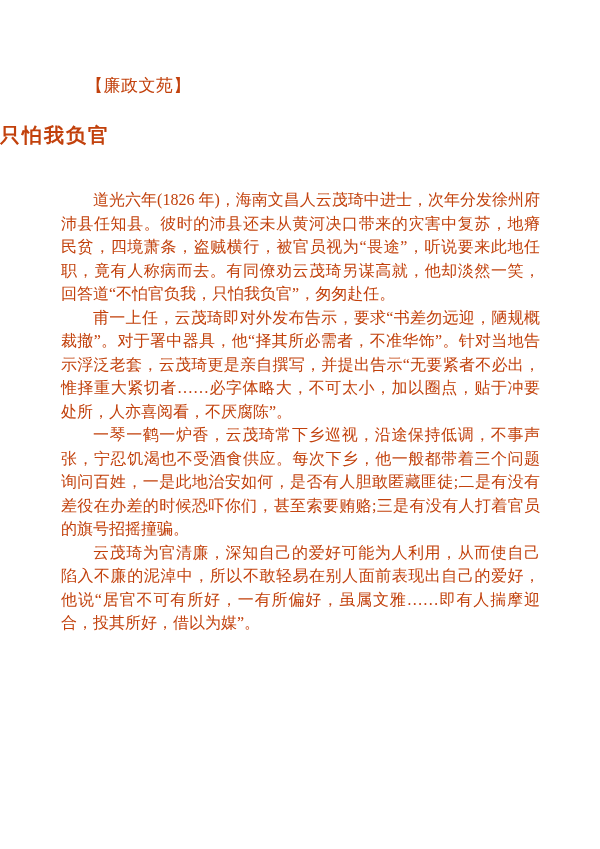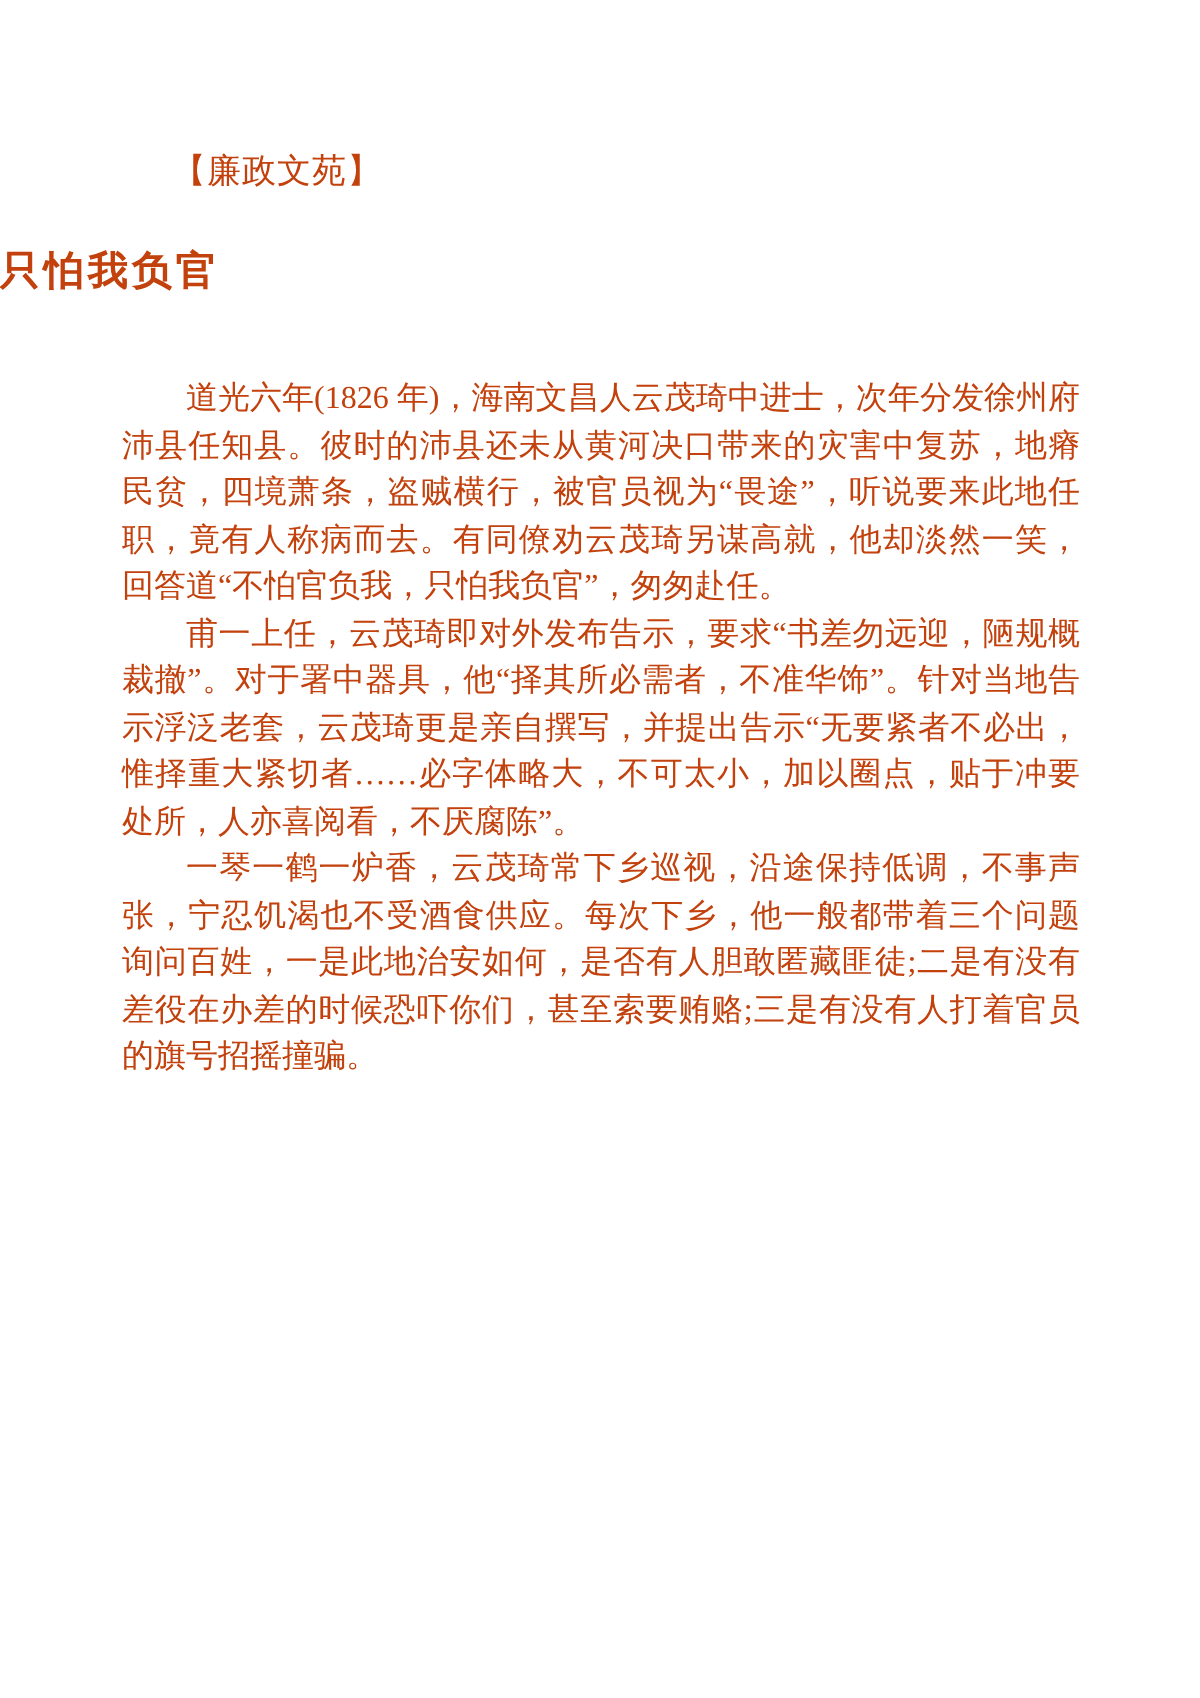--- a/index.html
+++ b/index.html
@@ -65,16 +65,17 @@
 
 <div class="page">
   <div class="section-header">【廉政文苑】</div>
 
   <h1 class="doc-title">只怕我负官</h1>
 
   <div class="content">
       <p>道光六年(1826 年)，海南文昌人云茂琦中进士，次年分发徐州府沛县任知县。彼时的沛县还未从黄河决口带来的灾害中复苏，地瘠民贫，四境萧条，盗贼横行，被官员视为“畏途”，听说要来此地任职，竟有人称病而去。有同僚劝云茂琦另谋高就，他却淡然一笑，回答道“不怕官负我，只怕我负官”，匆匆赴任。</p>
       <p>甫一上任，云茂琦即对外发布告示，要求“书差勿远迎，陋规概裁撤”。对于署中器具，他“择其所必需者，不准华饰”。针对当地告示浮泛老套，云茂琦更是亲自撰写，并提出告示“无要紧者不必出，惟择重大紧切者……必字体略大，不可太小，加以圈点，贴于冲要处所，人亦喜阅看，不厌腐陈”。</p>
       <p>一琴一鹤一炉香，云茂琦常下乡巡视，沿途保持低调，不事声张，宁忍饥渴也不受酒食供应。每次下乡，他一般都带着三个问题询问百姓，一是此地治安如何，是否有人胆敢匿藏匪徒;二是有没有差役在办差的时候恐吓你们，甚至索要贿赂;三是有没有人打着官员的旗号招摇撞骗。</p>
+      <p>云茂琦为官清廉，深知自己的爱好可能为人利用，从而使自己陷入不廉的泥淖中，所以不敢轻易在别人面前表现出自己的爱好，他说“居官不可有所好，一有所偏好，虽属文雅……即有人揣摩迎合，投其所好，借以为媒”。</p>
     </div>
 
   <div class="page-number">- 6 -</div>
 </div>
 
 </body></html>

